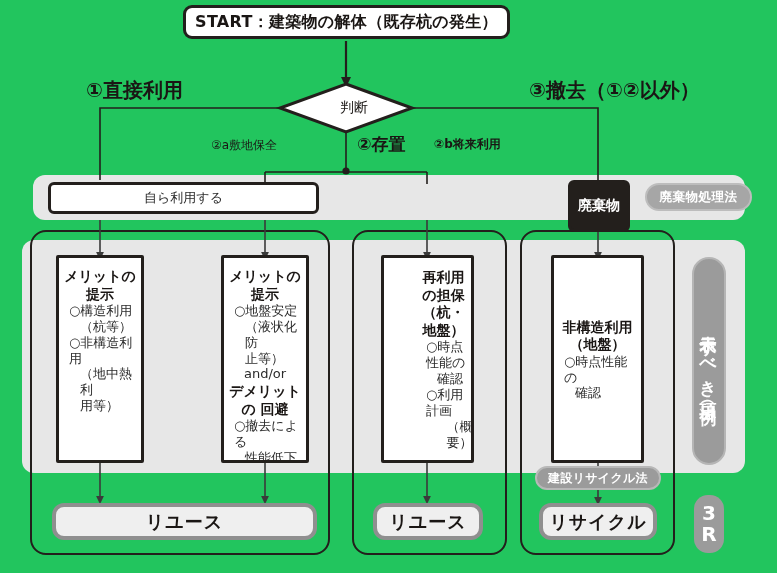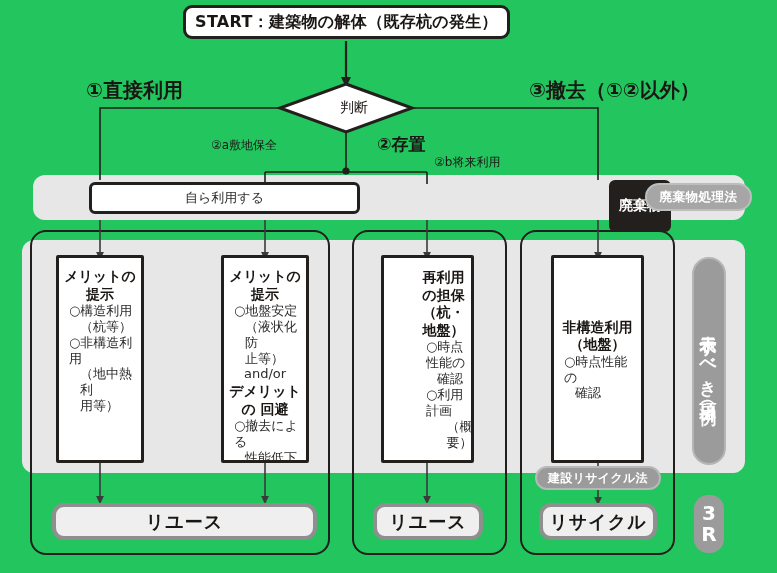--- a/index.html
+++ b/index.html
@@ -59,31 +59,29 @@
   .branch-sub{
     font-size:12px;
     color:#1a1614;
     white-space:nowrap;
   }
   .branch-mid{
     font-size:17px;
     font-weight:bold;
     color:#1a1614;
     white-space:nowrap;
-    margin-left:20px;
   }
 
   
   .crit-box{
     border:3px solid #231f1c;
     border-radius:6px;
     background:#ffffff;
     font-size:13px;
     color:#2b2b2b;
-    margin-left:41px;
   }
   .crit-box.dark{
     background:#231f1c;
     color:#ffffff;
     font-weight:bold;
     font-size:14px;
     border-color:#231f1c;
   }
   .pill{
     background:#a6a6a6;
@@ -248,21 +246,21 @@
   </div>
 
   <div class="abs center diamond-wrap" style="left:300px;top:96px;width:92px;height:24px;">
     <span class="diamond-label">判断</span>
   </div>
 
   <div class="abs branch-title" style="left:86px;top:77px;">①直接利用</div>
   <div class="abs branch-title" style="left:529px;top:77px;">③撤去（①②以外）</div>
   <div class="abs branch-mid" style="left:357px;top:133px;">②存置</div>
   <div class="abs branch-sub" style="left:211px;top:137px;">②a敷地保全</div>
-  <div class="abs branch-sub" style="left:434px;top:154px;">②b将来利用</div>
+  <div class="abs branch-sub" style="left:434px;top:136px;font-weight:bold;">②b将来利用</div>
 
   <div class="abs crit-box center" style="left:48px;top:182px;width:271px;height:32px;">
     <span>自ら利用する</span>
   </div>
 
 
   <div class="abs crit-box dark center" style="left:568px;top:180px;width:62px;height:52px;">
     <span>廃棄物</span>
   </div>
 

